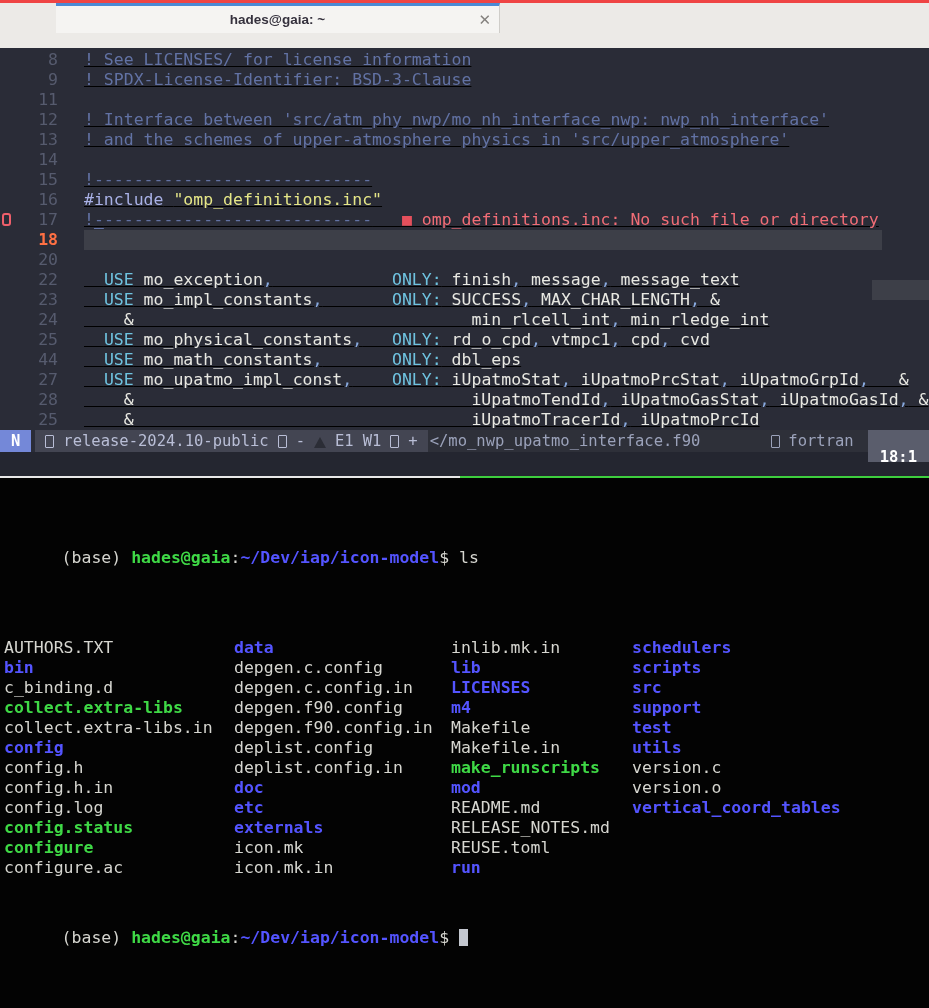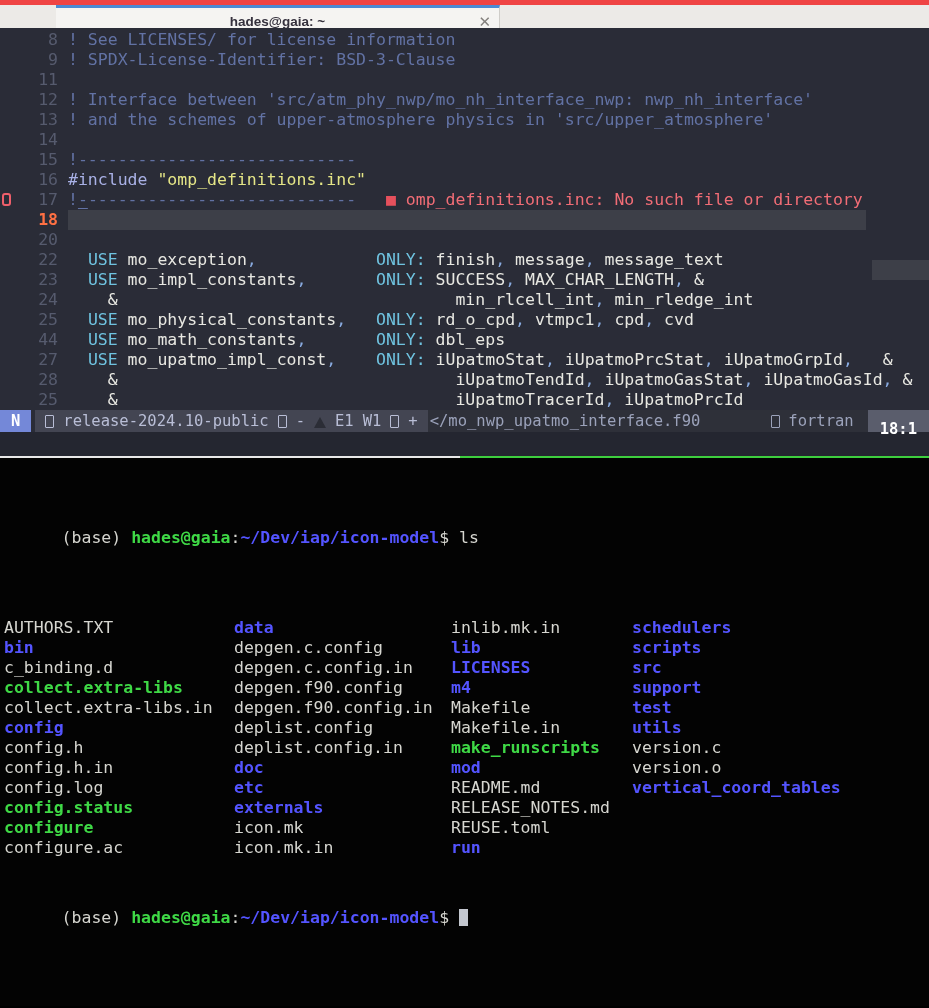--- a/index.html
+++ b/index.html
@@ -10,51 +10,51 @@
     --mode-bg:#7488d8; --seg-bg:#44465122; --seg1:#434552; --seg1-fg:#b9bed6;
     --seg2:#2e3039; --seg2-fg:#9ba2ba; --pos-bg:#5a5d6c; --msg-bg:#242630;
     --term-bg:#030303; --term-fg:#d6d6d0; --dir-blue:#5454ff; --exec-green:#3fd946;
     --sep-left:#e8e8e8; --sep-green:#3ecf3e;
   }
   *{margin:0;padding:0;box-sizing:border-box}
   html,body{width:929px;height:1008px;overflow:hidden;background:#000;}
   body{font-family:"DejaVu Sans Mono",monospace;}
 
   
-  .tabbar{position:relative;width:929px;height:28px;background:var(--bar-bg);border-top:5px solid #ef4444;}
+  .tabbar{position:relative;width:929px;height:48px;background:var(--bar-bg);border-top:3px solid #ef4444;}
   .tab{position:absolute;left:56px;top:0;width:444px;height:30px;background:var(--tab-bg);
        border-top:3px solid var(--tab-accent);border-right:1px solid #cfcdc9;
        display:flex;align-items:center;justify-content:center;}
   .tab-title{font-family:"Liberation Sans",sans-serif;font-size:13.5px;font-weight:700;color:#35313d;}
   .tab-close{position:absolute;right:8px;top:50%;transform:translateY(-54%);
        font-family:"Liberation Sans",sans-serif;font-size:15px;color:#84817e;cursor:pointer;line-height:1;}
 
   
   .screen{position:relative;width:929px;height:978px;background:var(--term-bg);}
   .editor{position:relative;width:929px;background:var(--ed-bg);padding-top:2px;}
   .ln{display:flex;height:20px;line-height:20px;font-size:16.5px;white-space:pre;position:relative;}
   .gut{width:58px;flex:none;text-align:right;padding-right:0;color:var(--lineno);}
-  .codetext{margin-left:10px;flex:none;}
+  .codetext{margin-left:26px;flex:none;text-decoration:underline;}
   .cursor-line .codetext{background:var(--cursorline);width:798px;}
   .gut-active{color:var(--lineno-active);font-weight:700;}
   .sign{position:absolute;left:2px;top:3px;width:9px;height:13px;border:2px solid #ef5f6b;border-radius:3px;}
   .sc{color:var(--comment);} .ul{text-decoration:underline;text-underline-offset:3px;}
   .sp{color:var(--preproc);} .ss{color:var(--string);} .sk{color:var(--keyword);}
   .st{color:var(--type);} .sy{color:var(--usekw);} .sw{color:var(--fg);}
   .sd{color:var(--delim);} .se{color:var(--error);} .sq{color:#e5505c;}
   .scroll-thumb{position:absolute;left:872px;top:232px;width:57px;height:20px;background:var(--cursorline);}
 
   
   .statusline{display:flex;width:929px;height:22px;line-height:22px;font-size:15.5px;background:var(--seg2);align-items:stretch;white-space:pre;}
   .sl-mode{background:var(--mode-bg);color:#fff;font-weight:700;padding:0 11px;}
   .sl-gap{width:4px;background:var(--ed-bg);}
   .sl-git{background:var(--seg1);color:var(--seg1-fg);display:flex;align-items:center;gap:9px;padding:0 10px;}
   .sl-path{background:var(--seg2);color:var(--seg2-fg);padding:0 2px;flex:1;}
   .sl-ft{background:var(--seg2);color:var(--seg2-fg);display:flex;align-items:center;gap:8px;padding:0 14px;}
-  .sl-pos{background:var(--pos-bg);color:#ffffff;font-weight:700;padding:8px 12px;}
+  .sl-pos{background:var(--pos-bg);color:#ffffff;font-weight:700;padding:16px 12px;}
   .tofu{display:inline-block;width:9px;height:13px;border:1.5px solid currentColor;border-radius:1px;}
   .flask{display:inline-block;width:0;height:0;border-left:6px solid transparent;border-right:6px solid transparent;border-bottom:11px solid #2b2d36;position:relative;top:1px;}
 
   .msgline{width:929px;height:24px;background:var(--msg-bg);}
   .separator{width:929px;height:2px;background:linear-gradient(to right,var(--sep-left) 0 460px,var(--sep-green) 460px 100%);}
 
   
   .terminal{position:relative;width:929px;background:var(--term-bg);color:var(--term-fg);
             font-size:16.5px;line-height:20px;white-space:pre;padding:10px 0 0 2px;height:460px;}
   .pgreen{color:var(--exec-green);font-weight:700;}

